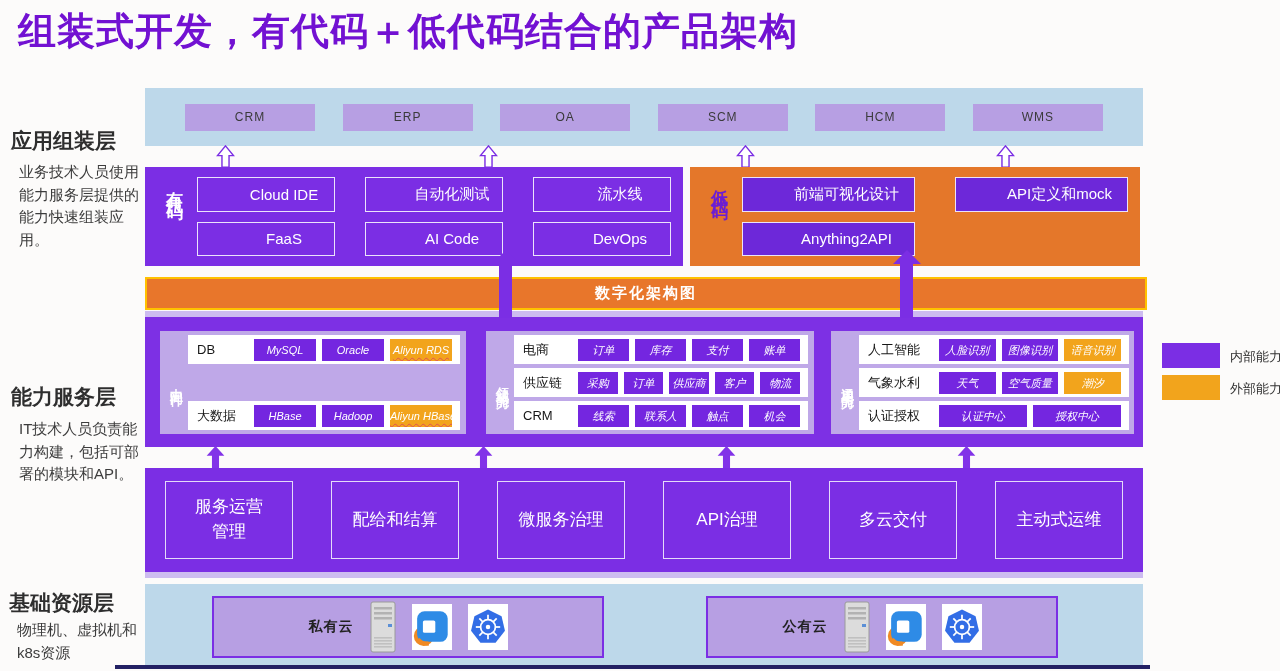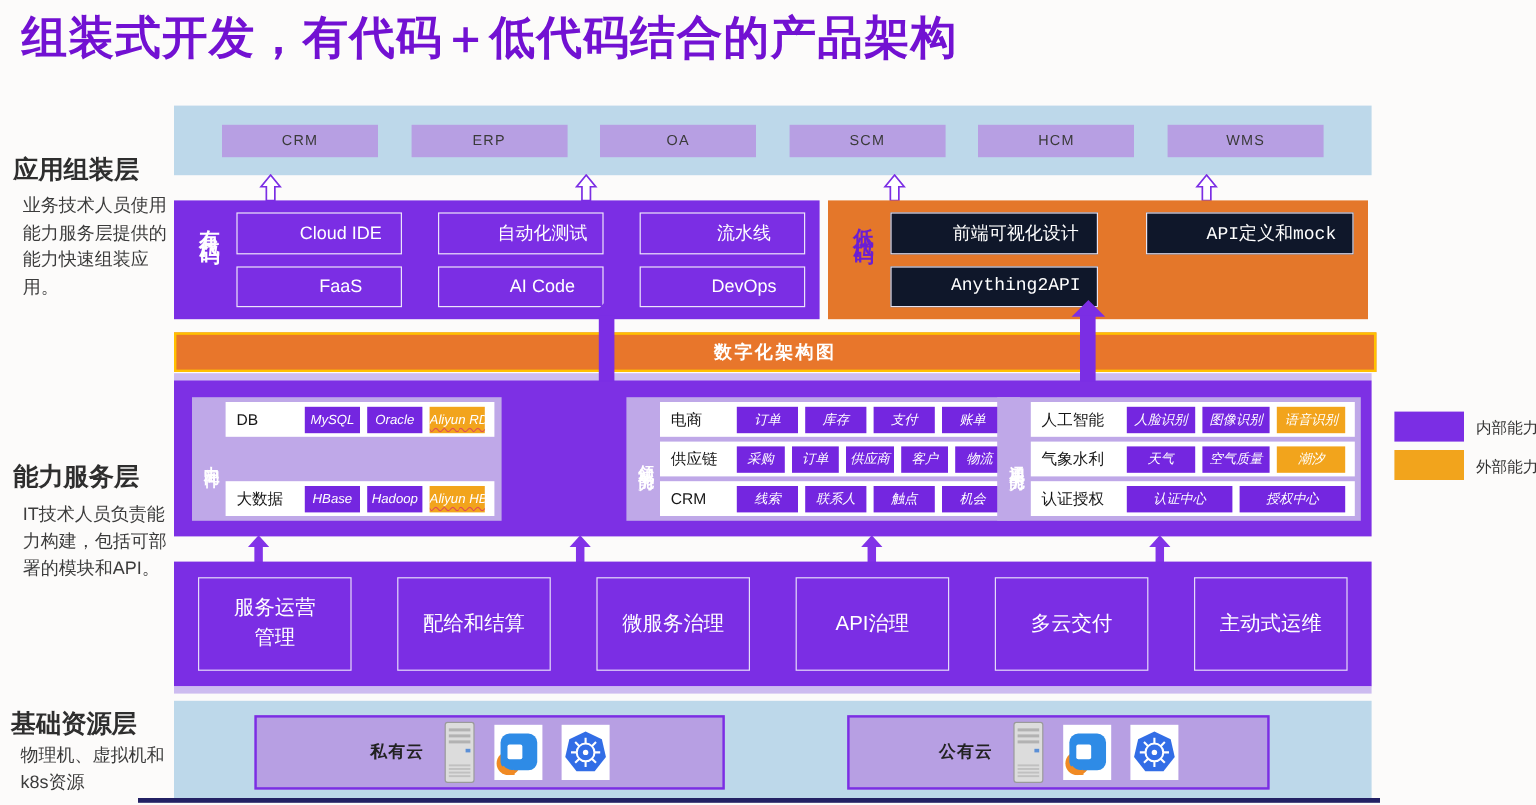--- a/index.html
+++ b/index.html
@@ -29,21 +29,21 @@
 
   
   .pro-band{position:absolute;left:145px;top:167px;width:538px;height:99px;background:#7B2EE4;display:flex;box-sizing:border-box;padding:10px 12px 10px 16px;}
   .low-band{position:absolute;left:690px;top:167px;width:450px;height:99px;background:#E4772A;display:flex;box-sizing:border-box;padding:10px 12px 10px 16px;}
   .vlabel{writing-mode:vertical-lr;text-orientation:upright;}
   .code-label{font-size:17px;font-weight:bold;color:#fff;letter-spacing:7px;margin-right:10px;line-height:26px;}
   .low-label{color:#6B1ED4;}
   .code-grid{flex:1;display:grid;grid-template-columns:repeat(3,1fr);grid-template-rows:1fr 1fr;gap:10px 30px;}
   .low-grid{grid-template-columns:repeat(2,1fr);gap:10px 40px;}
   .code-item{border:1.5px solid rgba(242,237,252,0.95);color:#fff;font-size:15px;display:flex;align-items:center;justify-content:center;white-space:nowrap;padding-left:36px;}
-  .low-item{background:#0f172a;font-family:Liberation Mono, monospace;}
+  .low-item{background:#6d28d9;}
 
   
   .digital-band{top:277px;height:29px;background:#E8762B;border:2px solid #FFC100;color:#fff;font-size:15px;font-weight:bold;display:flex;align-items:center;justify-content:center;letter-spacing:2px;z-index:1;}
   .strip{position:absolute;left:145px;width:998px;background:#CDBCF0;}
 
   
   .cap-band{top:317px;height:130px;background:#7D30E4;}
   .group{position:absolute;top:331px;height:103px;background:#BFA8E8;display:flex;box-sizing:border-box;padding:4px 6px 4px 4px;}
   .glabel{font-size:13px;color:#fff;letter-spacing:3px;width:24px;display:flex;align-items:center;justify-content:center;font-weight:bold;}
   .grows{flex:1;display:flex;flex-direction:column;justify-content:space-between;}
@@ -131,39 +131,39 @@
   <div class="connector-head" style="left:492px;top:250px;"></div>
   <div class="connector-stem" style="left:499px;top:263px;height:55px;"></div>
   <div class="connector-head" style="left:893px;top:250px;"></div>
   <div class="connector-stem" style="left:900px;top:263px;height:55px;"></div>
 
   <div class="band digital-band">数字化架构图</div>
   <div class="strip" style="top:311px;height:6px;"></div>
 
   <div class="band band-purple cap-band"></div>
 
-  <div class="group g1" style="left:160px;width:258px;">
+  <div class="group g1" style="left:160px;width:306px;">
     <div class="vlabel glabel">中间件</div>
     <div class="grows">
       <div class="grow">
         <span class="rlabel">DB</span>
         <span class="chip" data-kind="internal">MySQL</span>
         <span class="chip" data-kind="internal">Oracle</span>
         <span class="chip" data-kind="external" data-wavy="true">Aliyun RDS</span>
       </div>
       <div class="grow">
         <span class="rlabel">大数据</span>
         <span class="chip" data-kind="internal">HBase</span>
         <span class="chip" data-kind="internal">Hadoop</span>
         <span class="chip" data-kind="external" data-wavy="true">Aliyun HBase</span>
       </div>
     </div>
   </div>
 
-  <div class="group g2" style="left:486px;width:328px;margin-left:36px;">
+  <div class="group g2" style="left:486px;width:328px;">
     <div class="vlabel glabel">领域能力</div>
     <div class="grows">
       <div class="grow">
         <span class="rlabel">电商</span>
         <span class="chip" data-kind="internal">订单</span>
         <span class="chip" data-kind="internal">库存</span>
         <span class="chip" data-kind="internal">支付</span>
         <span class="chip" data-kind="internal">账单</span>
       </div>
       <div class="grow">

